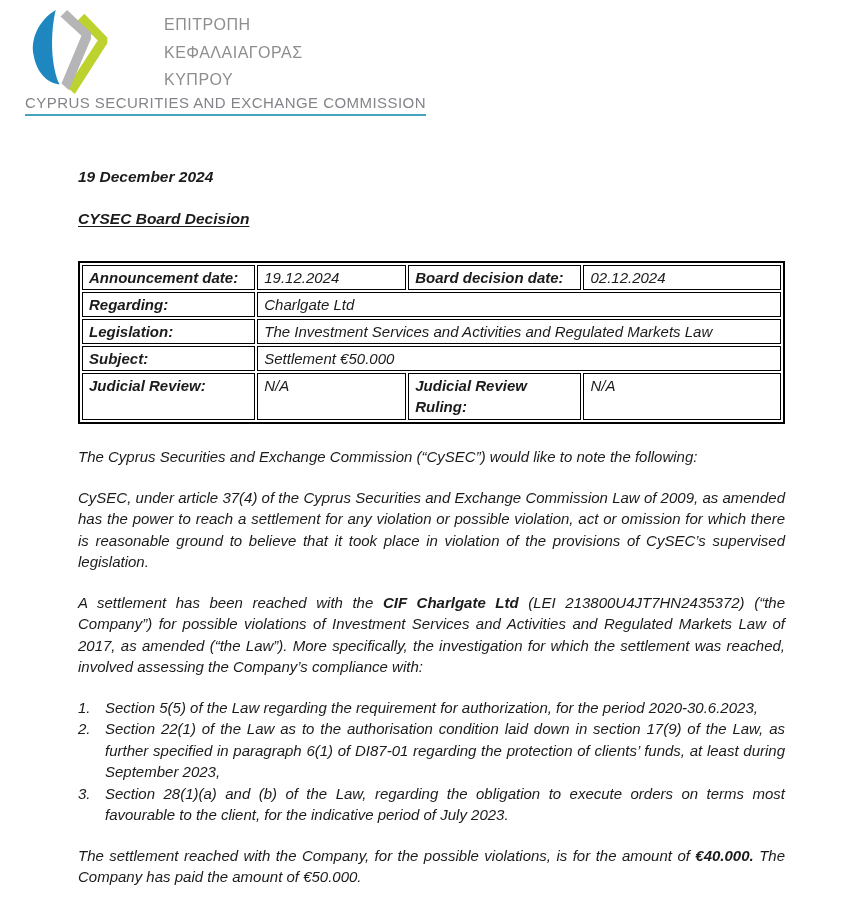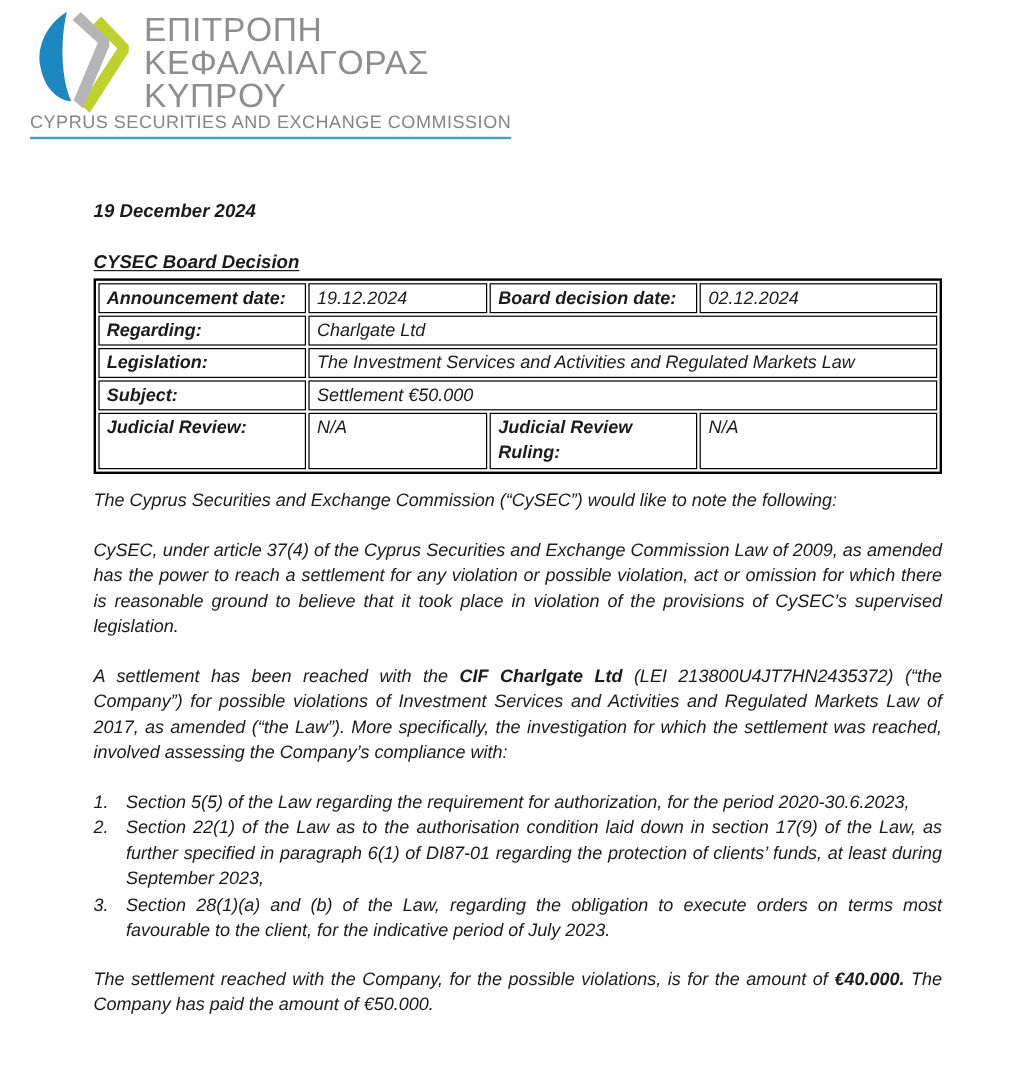--- a/index.html
+++ b/index.html
@@ -9,22 +9,22 @@
     font-family: "Liberation Sans", sans-serif;
     color: #1b1b1b;
   }
   .page { position: relative; width: 861px; height: 900px; }
 
   
   .logo-block { padding: 8px 0 0 25px; }
   .logo-row { display: flex; align-items: flex-start; gap: 3px; }
   .logo-mark { flex: 0 0 auto; }
   .greek {
-    font-size: 28px; line-height: 27.5px; color: #8e8e90;
-    letter-spacing: 0.5px; margin-top: 3px;
+    font-size: 16px; line-height: 27.5px; color: #8e8e90;
+    letter-spacing: 0.5px; margin-top: 3px; margin-left: 44px;
   }
   .caption {
     display: inline-block;
     font-size: 15px; color: #84848a; letter-spacing: 0.45px;
     border-bottom: 2px solid #45a3bd;
     padding-bottom: 3px; margin-top: -2px;
     font-weight: 400;
   }
 
   
@@ -38,39 +38,39 @@
     font-size: 15.5px; font-weight: 700; line-height: 21px;
     text-decoration: underline;
     text-underline-offset: 2px;
   }
 
   
   table.decision {
     width: 100%;
     border-collapse: separate; border-spacing: 2px;
     border: 2px solid #000;
-    margin-top: 3px;
+    margin-top: 32px;
   }
   table.decision td {
     border: 1px solid #000;
     padding: 1px 6px;
     font-size: 15px; line-height: 21px;
     vertical-align: top;
   }
   td.lbl { font-weight: 700; }
   tr.tall td { height: 43px; }
   td.prewrap { white-space: pre-line; }
 
   
   .content p.body-par {
     margin: 19px 0 0 0;
     font-size: 15px; line-height: 21.5px;
     text-align: justify;
   }
-  .content p.first-par { margin-top: 12px; }
+  .content p.first-par { margin-top: 22px; }
   strong { font-weight: 700; }
 
   
   .num-list { margin-top: 19px; }
   .list-item { display: flex; font-size: 15px; line-height: 21.5px; }
   .list-item .num { flex: 0 0 27px; }
   .list-item .txt { flex: 1; text-align: justify; }
 </style>
 </head>
 <body>

